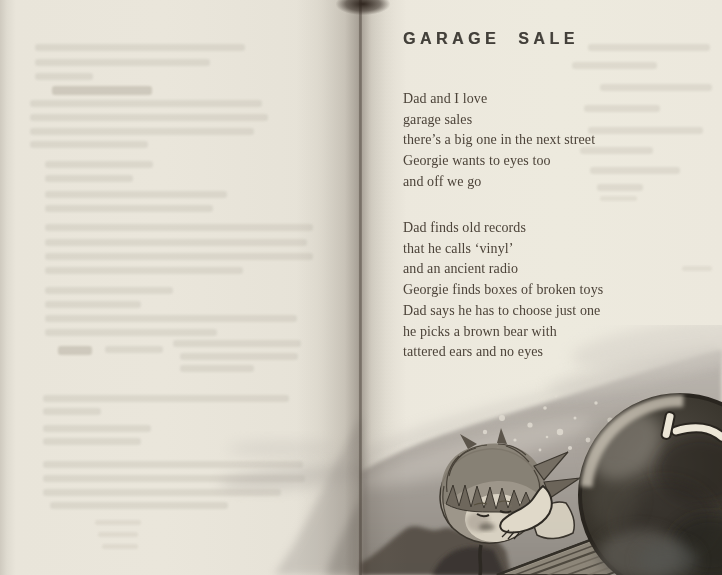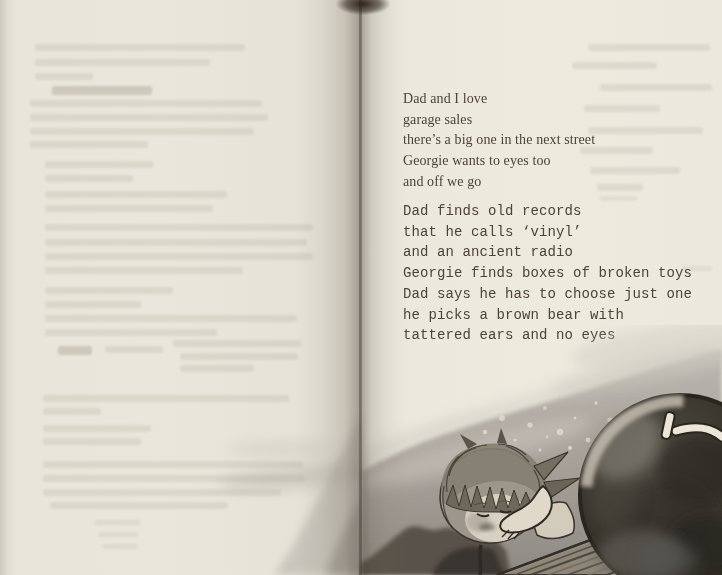--- a/index.html
+++ b/index.html
@@ -13,21 +13,21 @@
     background:linear-gradient(90deg,#ded9ce 0,#e7e3d8 14px,#ece8dd 34px,#edeade 55%,#ece8dd 100%);}
   
   .g{position:absolute;height:7px;border-radius:3px;background:rgba(125,114,98,.13);filter:blur(1.3px);}
   .g.d{background:rgba(108,98,84,.22);height:9px;}
   .g.s{height:5px;background:rgba(125,114,98,.10);}
   
   .title{position:absolute;left:42px;top:30px;font-family:"Liberation Sans",sans-serif;
     font-size:16px;font-weight:bold;letter-spacing:4.5px;word-spacing:9px;color:#43403a;
     text-shadow:.4px .4px 0 rgba(67,64,58,.55);}
   .stanza{position:absolute;left:42px;font-size:14px;line-height:20.7px;color:#4c4339;letter-spacing:.1px;}
-  .s1{top:89px;} .s2{top:201px;font-family:Liberation Mono, monospace;}
+  .s1{top:89px;} .s2{top:218px;}
   
   .gutter-left{position:absolute;left:296px;top:0;width:65px;height:575px;z-index:3;
     background:linear-gradient(90deg,rgba(0,0,0,0) 0%,rgba(106,96,82,.08) 40%,rgba(92,82,70,.18) 75%,rgba(70,60,50,.34) 95%,rgba(58,48,40,.42) 100%);}
   .gutter-right{position:absolute;left:361px;top:0;width:46px;height:575px;z-index:3;
     background:linear-gradient(90deg,rgba(64,54,45,.34) 0%,rgba(92,82,70,.16) 22%,rgba(120,110,96,.08) 55%,rgba(0,0,0,0) 100%);}
   .crease{position:absolute;left:359px;top:0;width:3px;height:575px;z-index:4;background:rgba(54,45,37,.35);filter:blur(.7px);}
   .spine-blob{position:absolute;left:336px;top:-7px;width:54px;height:22px;z-index:5;
     background:radial-gradient(ellipse at center,rgba(43,33,26,.95) 0%,rgba(43,33,26,.55) 45%,rgba(43,33,26,0) 72%);}
   .illus{position:absolute;left:0;top:325px;z-index:2;}
 </style>
@@ -69,20 +69,21 @@
     <div class="g" style="left:43px;top:461px;width:260px"></div>
     <div class="g" style="left:43px;top:475px;width:262px"></div>
     <div class="g" style="left:43px;top:489px;width:238px"></div>
     <div class="g" style="left:50px;top:502px;width:178px"></div>
     <div class="g s" style="left:95px;top:520px;width:46px"></div>
     <div class="g s" style="left:98px;top:532px;width:40px"></div>
     <div class="g s" style="left:102px;top:544px;width:36px"></div>
   </div>
 
   <div class="page page-right">
+    <div class="title">GARAGE SALE</div>
 
     <div class="stanza s1">
       <div>Dad and I love</div>
       <div>garage sales</div>
       <div>there’s a big one in the next street</div>
       <div>Georgie wants to eyes too</div>
       <div>and off we go</div>
     </div>
 
     <div class="stanza s2">

